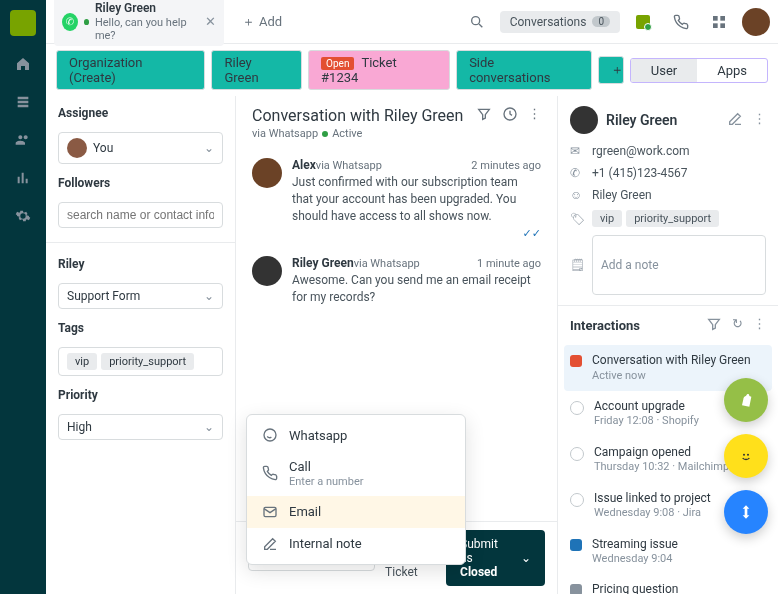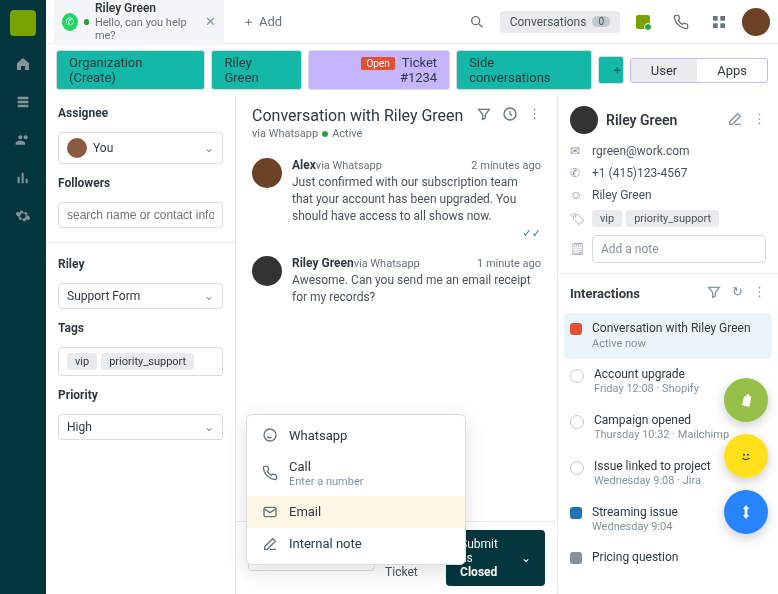--- a/index.html
+++ b/index.html
@@ -28,21 +28,21 @@
 .top-icon { width:30px;height:30px;display:flex;align-items:center;justify-content:center;color:#68737d;cursor:pointer;border-radius:4px;}
 .conv-chip { background:#e9ebed;border-radius:4px;padding:4px 10px;display:flex;align-items:center;gap:6px;font-size:12px;color:#49545c;}
 .conv-chip .badge {background:#c2c8cc;border-radius:10px;padding:0 6px;font-size:10px;min-width:14px;text-align:center;}
 .status-sq { width:14px;height:14px;background:#78a300;border-radius:2px;position:relative;}
 .status-sq::after{content:'';position:absolute;width:6px;height:6px;background:#2f9e44;border-radius:50%;bottom:-2px;right:-2px;border:1px solid #fff;}
 .avatar { width:28px;height:28px;border-radius:50%;background:#6b4226;cursor:pointer;}
 
 
 .ctx-row { display:flex; align-items:center; padding:6px 10px; gap:6px; }
 .ctx-tab { border:1px solid #d8dcde; padding:4px 12px; font-size:13px; background:#14b8a6; cursor:pointer; border-radius:3px; }
-.ctx-tab.active { background:#c4b5fd;text-align:right; }
+.ctx-tab.active { background:#f9a8d4; }
 .open-badge { background:#e34f32; color:#fff; font-size:10px; padding:1px 5px; border-radius:2px; margin-right:4px;}
 .plus-tab { width:26px; text-align:center; }
 .ctx-right { margin-left:auto; display:flex; border:1px solid #c4b5fd; border-radius:3px; overflow:hidden;}
 .ctx-right .seg{padding:4px 20px;font-size:13px;cursor:pointer;}
 .ctx-right .seg.active{background:#e9ebed;}
 
 
 .body3 { display:flex; flex:1; overflow:hidden; }
 .col-left { width:190px; border-right:1px solid #e9ebed; padding:10px 12px; display:flex;flex-direction:column;gap:12px; overflow:auto;}
 .col-left label.sec {font-weight:700;font-size:12px;}
@@ -94,21 +94,21 @@
 
 .col-right{width:220px;display:flex;flex-direction:column;overflow:auto;}
 .cr-head{display:flex;align-items:center;padding:10px 12px;gap:8px;}
 .cr-head .av{width:28px;height:28px;border-radius:50%;background:#333;}
 .cr-head .nm{font-weight:600;font-size:14px;}
 .cr-head .acts{margin-left:auto;display:flex;gap:10px;color:#87929d;}
 .cr-list{padding:0 12px 10px;display:flex;flex-direction:column;gap:8px;font-size:12px;color:#49545c;}
 .cr-row{display:flex;align-items:center;gap:8px;}
 .cr-row .ic{width:14px;color:#87929d;}
 .cr-row .tags{display:flex;gap:4px;}
-.note-field{border:1px solid #d8dcde;border-radius:4px;padding:6px 8px;color:#87929d;font-size:12px;}
+.note-field{border:1px solid #d8dcde;border-radius:4px;padding:22px 8px;color:#87929d;font-size:12px;}
 
 .inter-head{display:flex;align-items:center;padding:10px 12px;border-top:1px solid #e9ebed;font-weight:700;font-size:13px;}
 .inter-head .acts{margin-left:auto;display:flex;gap:10px;color:#87929d;font-weight:400;}
 .timeline{padding:0 12px;display:flex;flex-direction:column;}
 .tl-item{display:flex;gap:10px;padding:8px 0;border-radius:4px;}
 .tl-item.active{background:#ecf4fb;padding:8px 6px;margin:0 -6px;}
 .tl-item .mk{width:14px;height:14px;border-radius:50%;border:1px solid #c2c8cc;margin-top:2px;flex-shrink:0;}
 .tl-item .mk.sq{border-radius:3px;border:none;background:#e34f32;width:12px;height:12px;}
 .tl-item .mk.sq.blue{background:#1f73b7;}
 .tl-item .mk.sq.grey{background:#87929d;}

